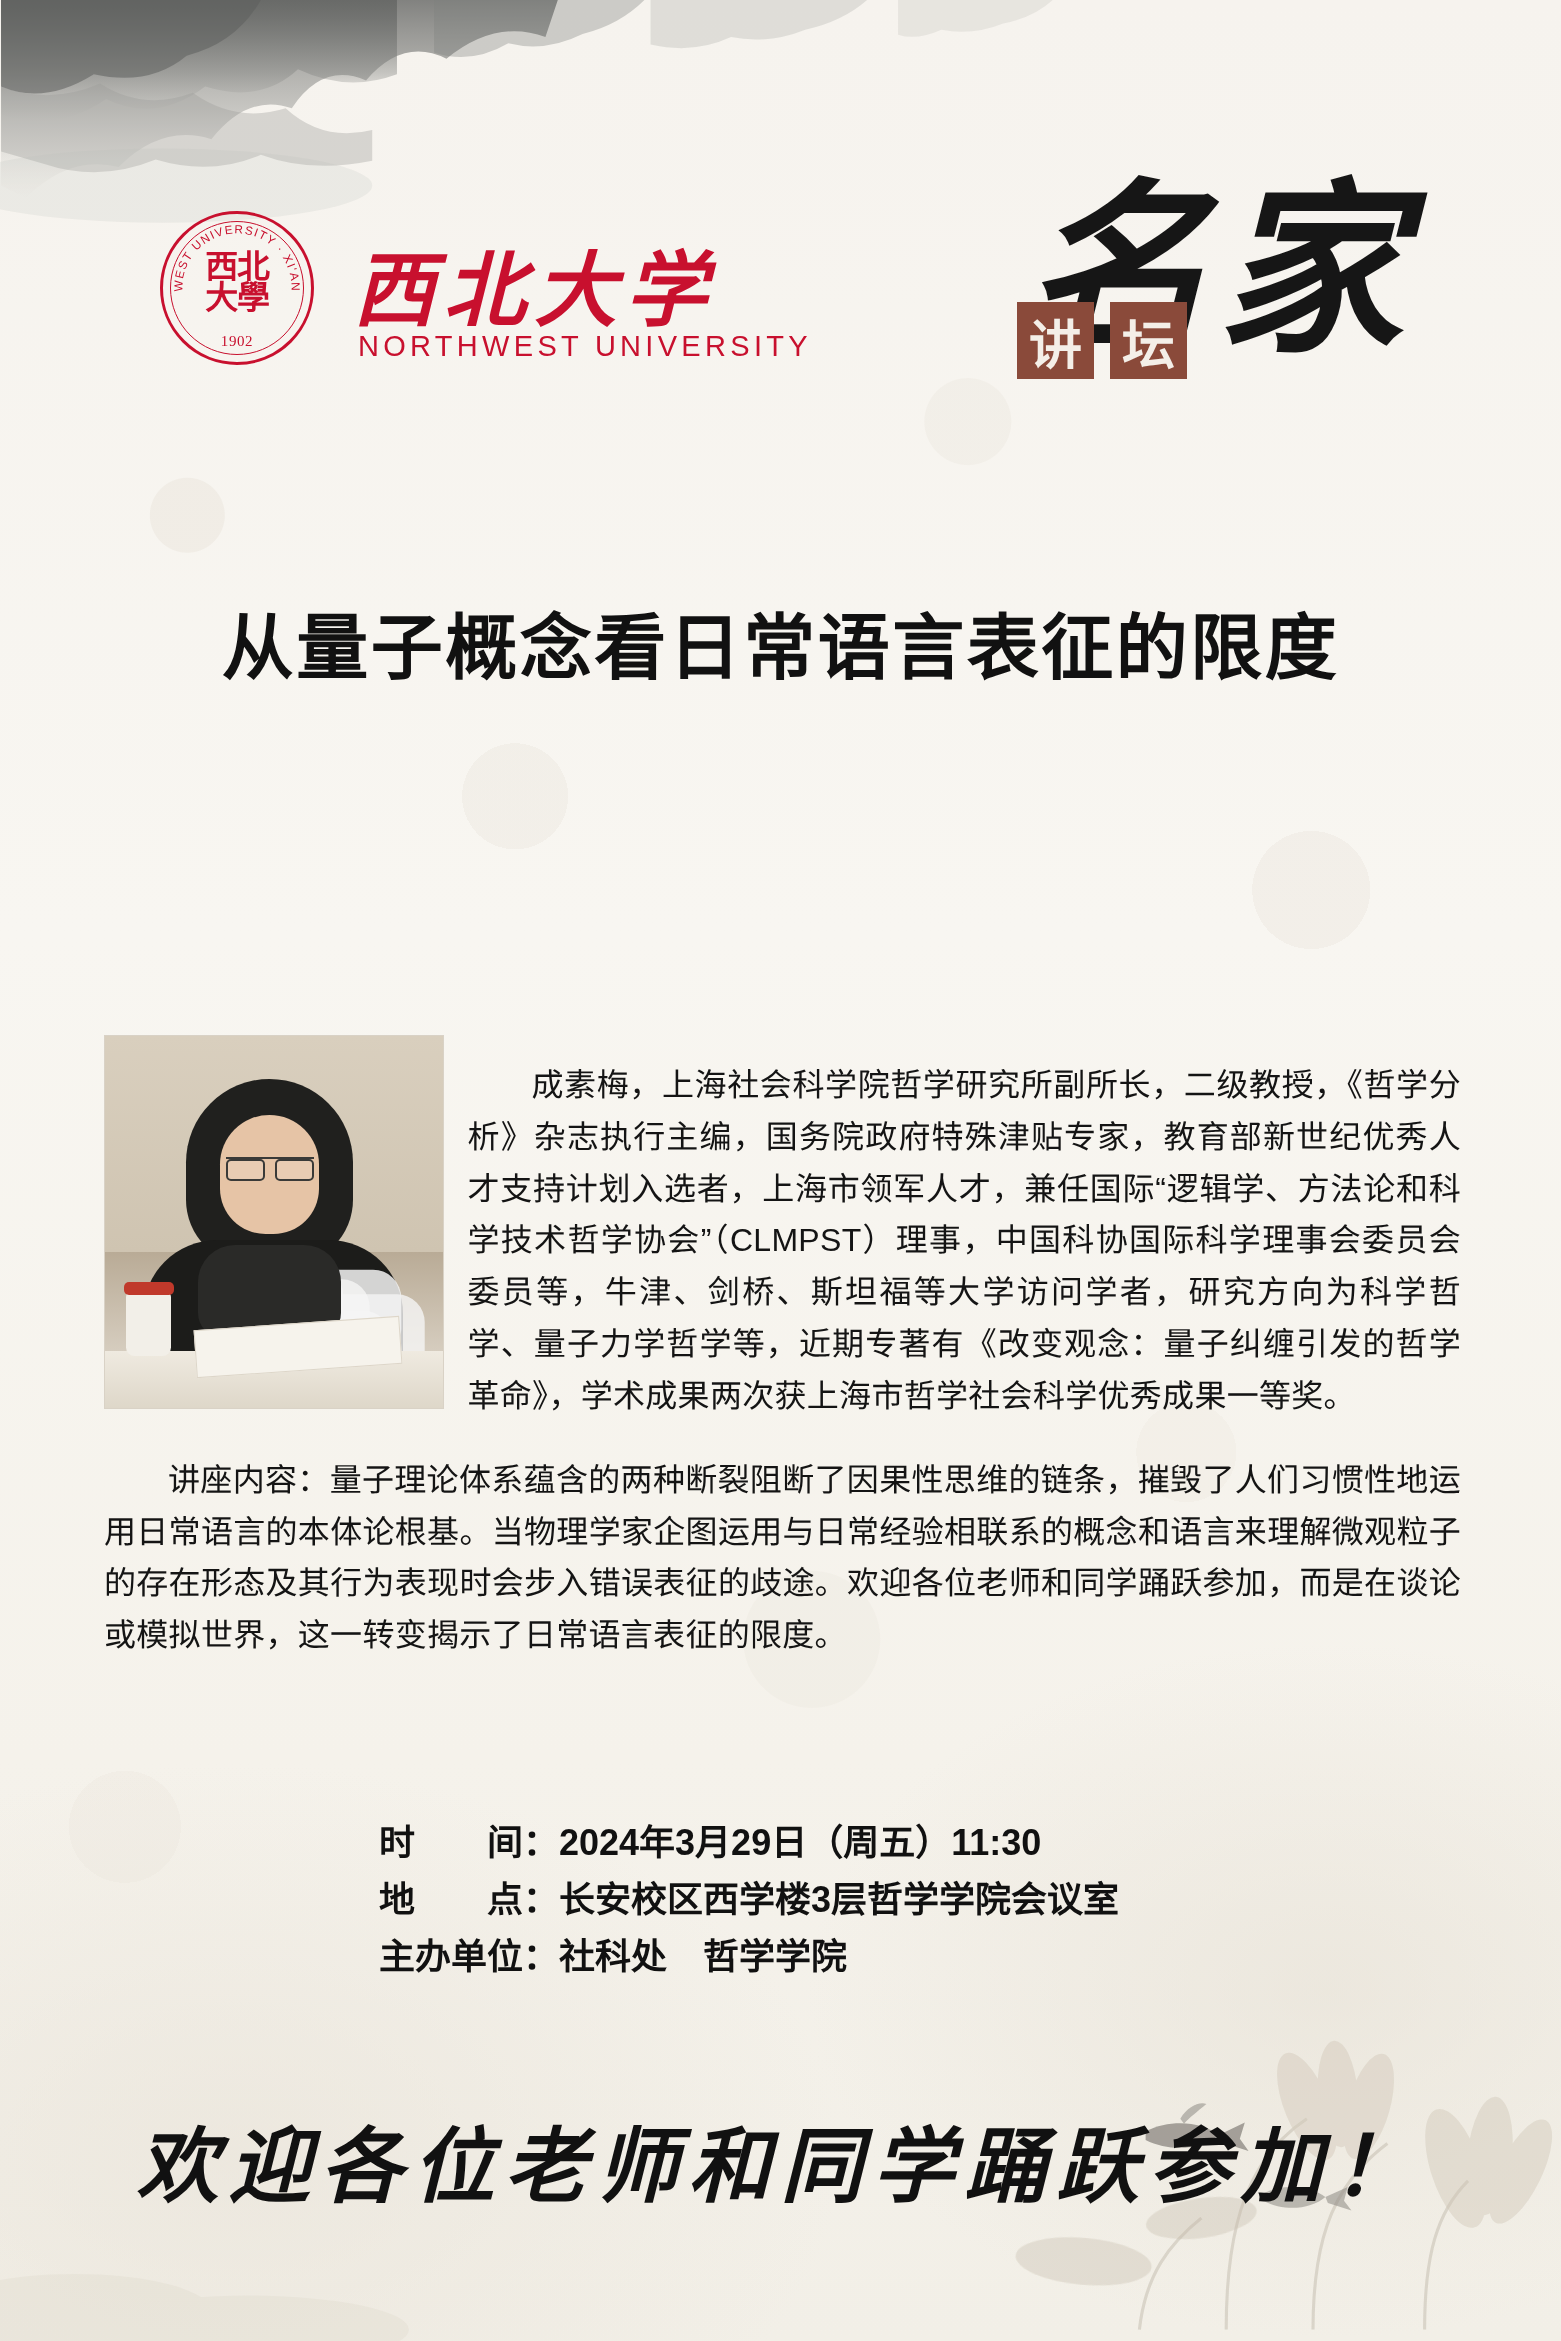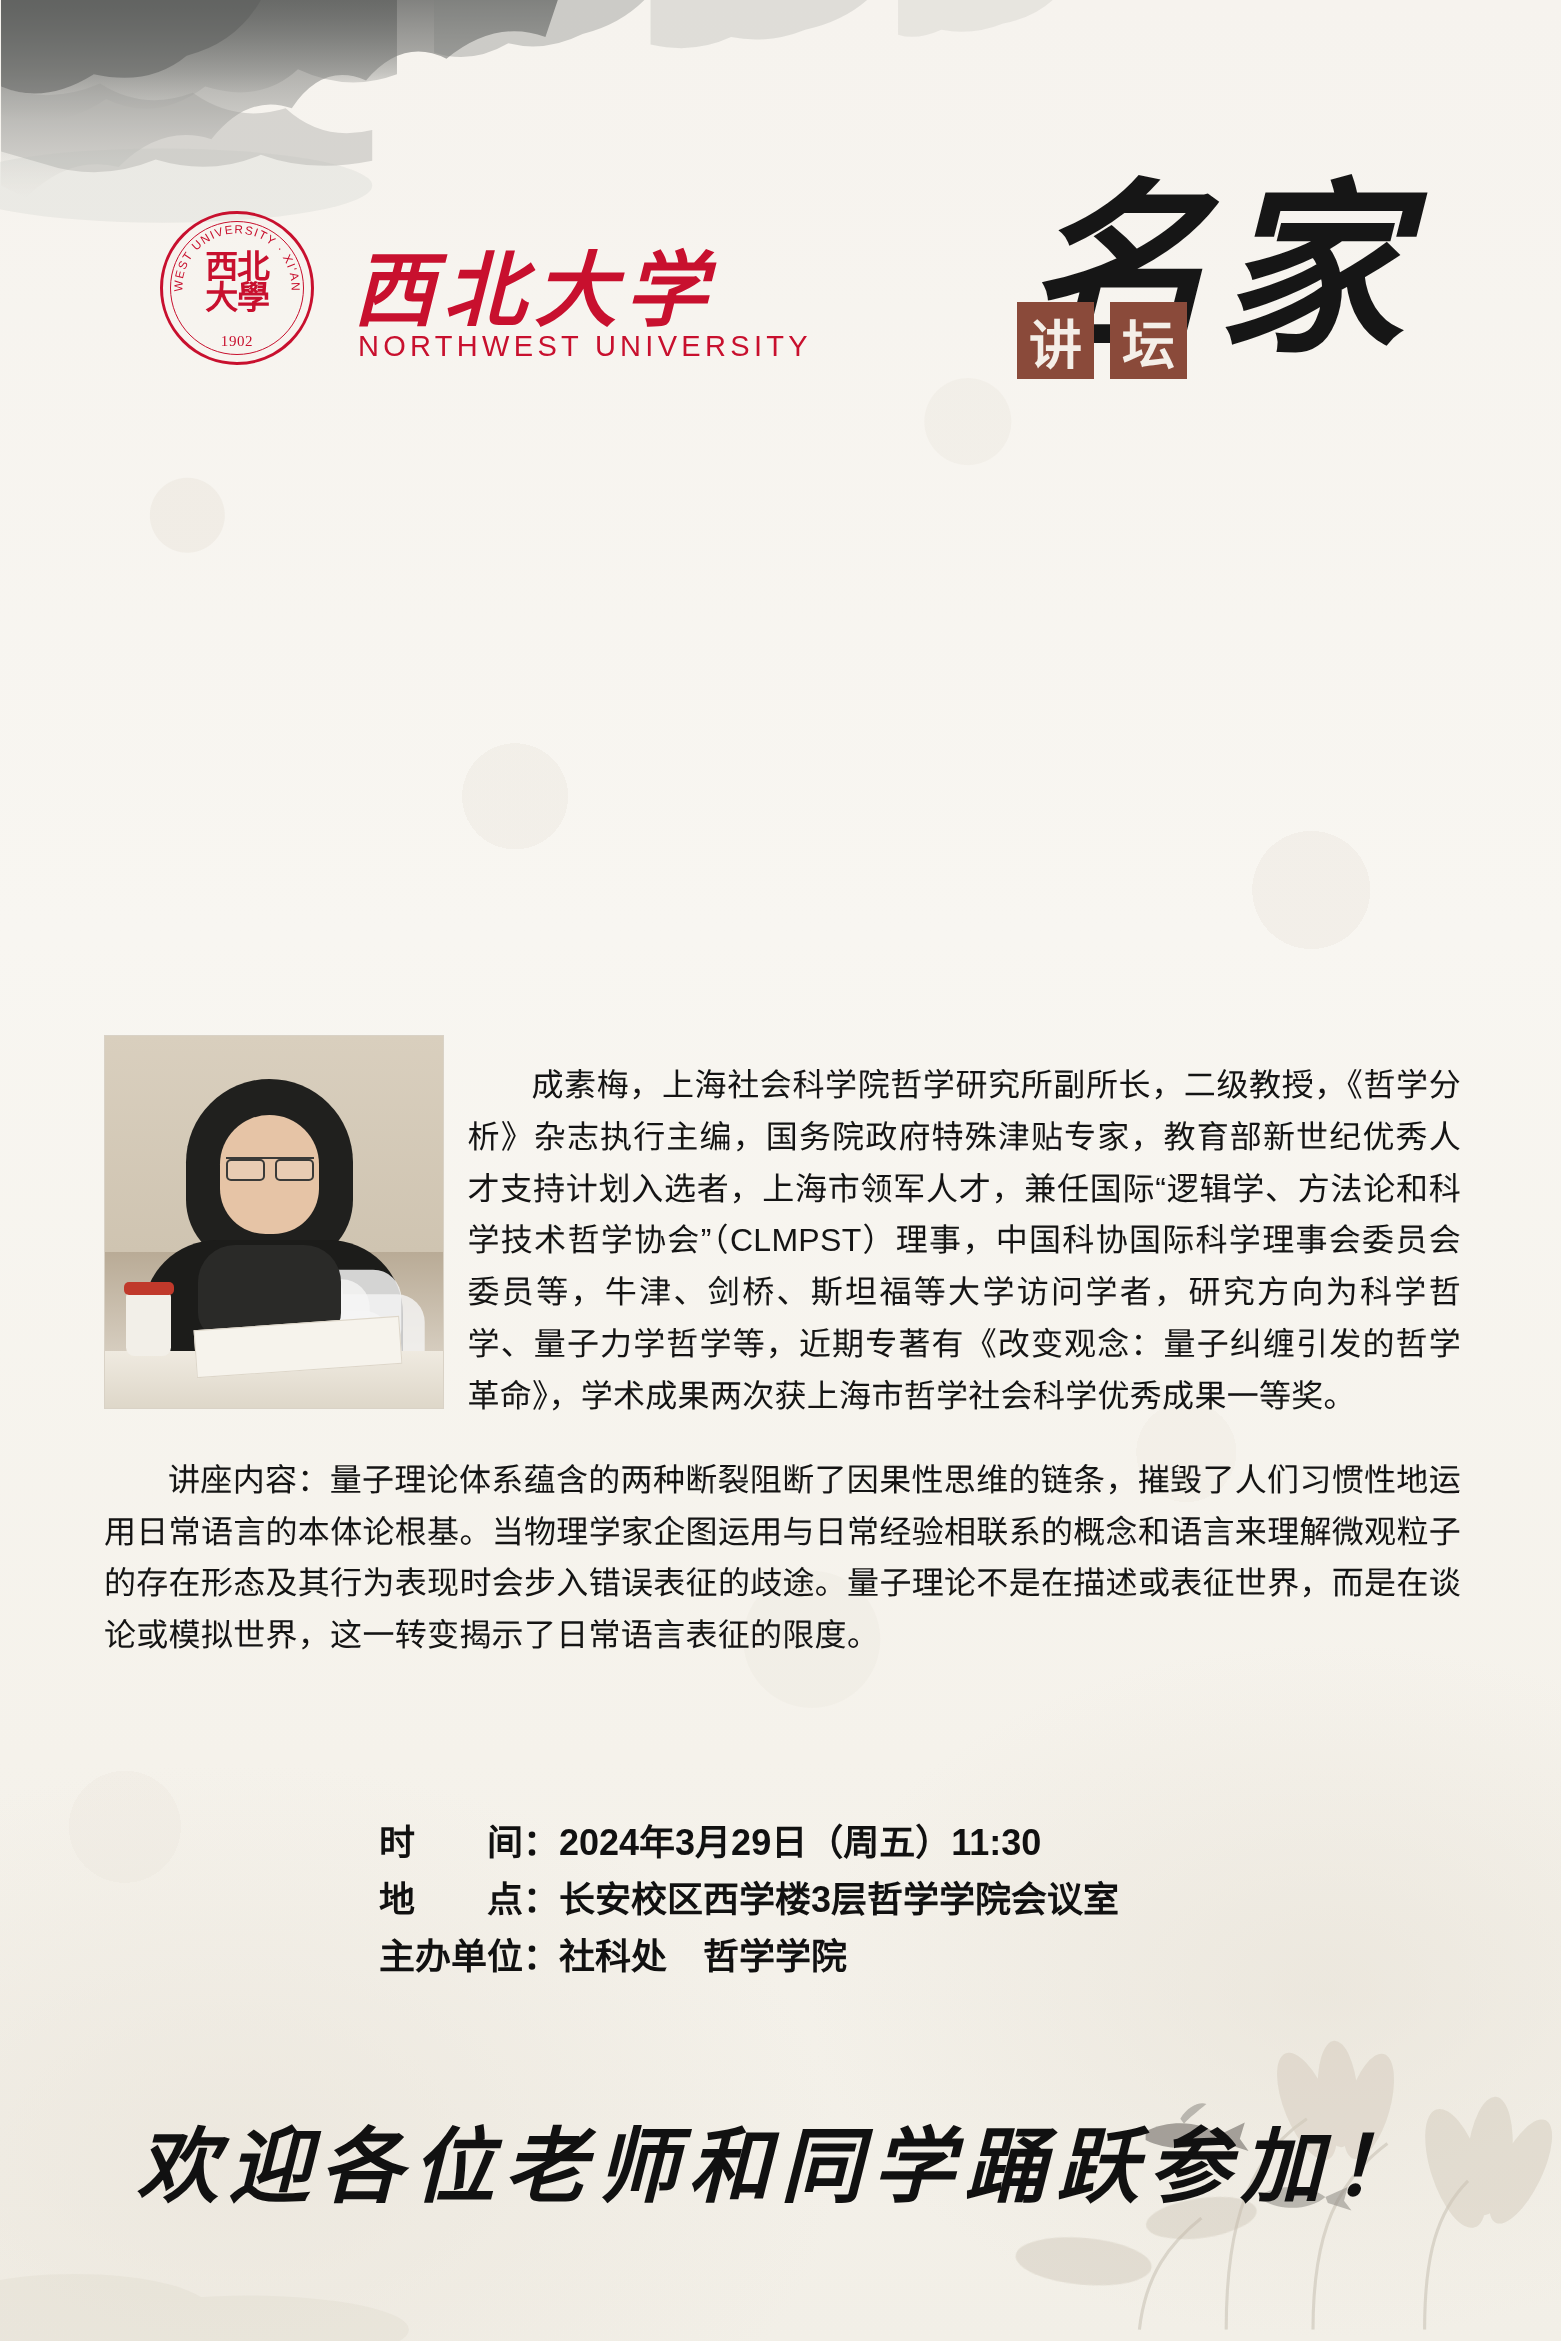--- a/index.html
+++ b/index.html
@@ -423,39 +423,40 @@
     <div class="uni-cn">西北大学</div>
     <div class="uni-en">NORTHWEST UNIVERSITY</div>
 
     <div class="forum">
       <div class="forum-big">名家</div>
       <div class="forum-box b1">讲</div>
       <div class="forum-box b2">坛</div>
     </div>
   </div>
 
+  <div class="title">从量子概念看日常语言表征的限度</div>
 
 
   <div class="body-area">
     <div class="photo">
       <div class="bg-wall"></div>
       <div class="bg-wall2"></div>
       <div class="hair"></div>
       <div class="face"></div>
       <div class="glasses"></div>
       <div class="body"></div>
       <div class="scarf"></div>
       <div class="table"></div>
       <div class="cup"></div>
       <div class="cup-lid"></div>
       <div class="book"></div>
     </div>
 
     <p class="para indent">成素梅，上海社会科学院哲学研究所副所长，二级教授，《哲学分析》杂志执行主编，国务院政府特殊津贴专家，教育部新世纪优秀人才支持计划入选者，上海市领军人才，兼任国际“逻辑学、方法论和科学技术哲学协会”（CLMPST）理事，中国科协国际科学理事会委员会委员等，牛津、剑桥、斯坦福等大学访问学者，研究方向为科学哲学、量子力学哲学等，近期专著有《改变观念：量子纠缠引发的哲学革命》，学术成果两次获上海市哲学社会科学优秀成果一等奖。</p>
-    <p class="para indent">讲座内容：量子理论体系蕴含的两种断裂阻断了因果性思维的链条，摧毁了人们习惯性地运用日常语言的本体论根基。当物理学家企图运用与日常经验相联系的概念和语言来理解微观粒子的存在形态及其行为表现时会步入错误表征的歧途。量子理论不是在描述或表征世界，而是在谈论或模拟世界，这一转变揭示了日常语言表征的限度。</p>
+    <p class="para indent">讲座内容：量子理论体系蕴含的两种断裂阻断了因果性思维的链条，摧毁了人们习惯性地运用日常语言的本体论根基。当物理学家企图运用与日常经验相联系的概念和语言来理解微观粒子的存在形态及其行为表现时会步入错误表征的歧途。欢迎各位老师和同学踊跃参加，而是在谈论或模拟世界，这一转变揭示了日常语言表征的限度。</p>
   </div>
 
   <div class="info">
     <div>时　　间：2024年3月29日（周五）11:30</div>
     <div>地　　点：长安校区西学楼3层哲学学院会议室</div>
     <div>主办单位：社科处　哲学学院</div>
   </div>
 
   <div class="decor-bottom">
     <svg width="682" height="558" viewBox="0 0 1100 900" xmlns="http://www.w3.org/2000/svg">

